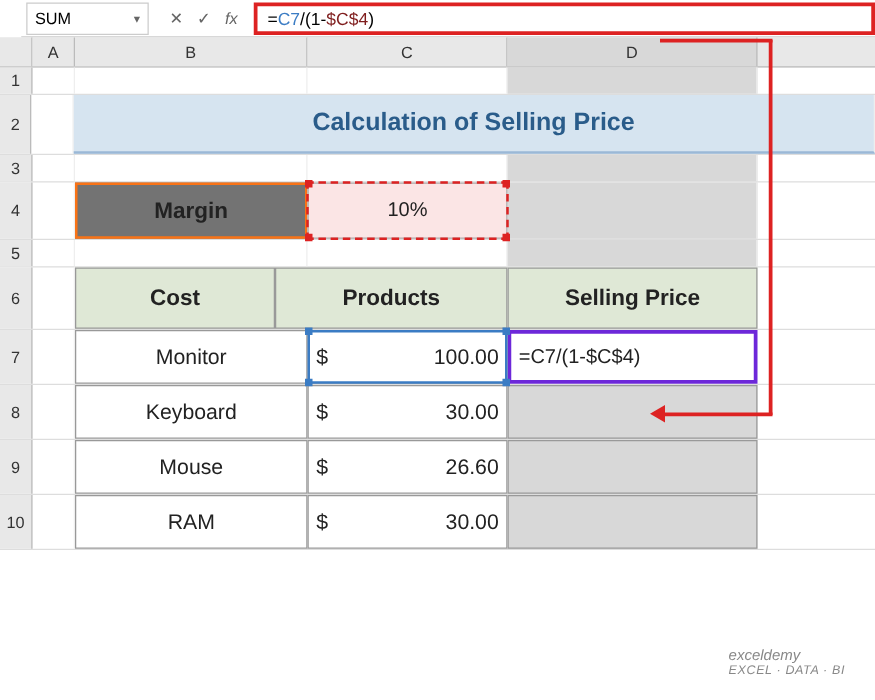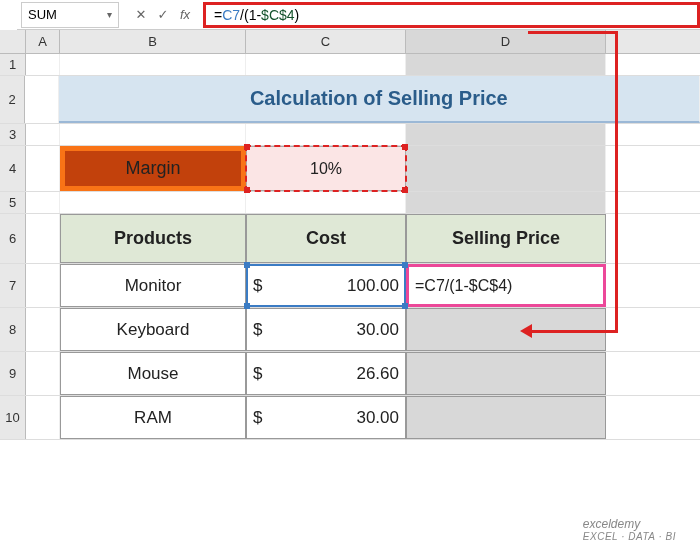--- a/index.html
+++ b/index.html
@@ -6,21 +6,21 @@
     body { font-family: 'Segoe UI', Arial, sans-serif; background: #fff; width: 700px; height: 560px; position: relative; overflow: hidden; }
     
     .formula-bar { display: flex; align-items: center; height: 30px; border-bottom: 1px solid #ccc; background: #fff; margin-left: 17px; }
     .namebox { width: 98px; height: 26px; border: 1px solid #ccc; margin: 2px 4px; padding: 2px 6px; font-size: 13px; display: flex; align-items: center; background: #fff; }
     .namebox-arrow { color: #666; font-size: 10px; margin-left: auto; }
     .fx-controls { display: flex; align-items: center; gap: 2px; padding: 0 8px; }
     .fx-btn { width: 20px; height: 20px; display: flex; align-items: center; justify-content: center; color: #666; font-size: 13px; cursor: pointer; }
     .fx-input { flex: 1; height: 26px; padding: 2px 8px; font-size: 14px; border: 3px solid #d22; display: flex; align-items: center; }
     .fx-input .tok-eq { color: #000; }
     .fx-input .tok-c7 { color: #3b7cc4; }
-    .fx-input .tok-c4 { color: #14532d; }
+    .fx-input .tok-c4 { color: #7f1d1d; }
     
     .sheet { position: relative; }
     .col-headers { display: flex; height: 24px; background: #e8e8e8; border-bottom: 1px solid #bbb; }
     .row-header-spacer { width: 26px; border-right: 1px solid #bbb; background: #e8e8e8; }
     .col-header { border-right: 1px solid #bbb; display: flex; align-items: center; justify-content: center; font-size: 13px; color: #333; background: #e8e8e8; }
     .col-A { width: 34px; }
     .col-B { width: 186px; }
     .col-C { width: 160px; }
     .col-D { width: 200px; background: #d8d8d8; }
     
@@ -31,21 +31,21 @@
     .row-1 { height: 22px; }
     .row-2 { height: 48px; }
     .row-3 { height: 22px; }
     .row-4 { height: 46px; }
     .row-5 { height: 22px; }
     .row-6 { height: 50px; }
     .row-7, .row-8, .row-9, .row-10 { height: 44px; }
     
     .title-cell { background: #d6e4f0; font-size: 20px; font-weight: 600; color: #2a5c8a; justify-content: center; border-bottom: 2px solid #9bb8d6; width: 660px; }
     
-    .margin-label { background: #c2410c; font-size: 18px; font-weight: 400; justify-content: center; border: 5px solid #f97316; }
+    .margin-label { background: #737373; font-size: 18px; font-weight: 700; justify-content: center; border: 2px solid #f97316; }
     .margin-value { background: #fbe5e5; font-size: 16px; justify-content: center; border: 1px solid #aaa; position: relative; }
     
     .marching-ants { position: absolute; inset: -2px; border: 2px dashed #d22; pointer-events: none; }
     .marching-ants::before, .marching-ants::after { content: ''; position: absolute; width: 6px; height: 6px; background: #d22; }
     .marching-ants::before { top: -3px; left: -3px; }
     .marching-ants::after { bottom: -3px; right: -3px; }
     .ma-corner-tr, .ma-corner-bl { position: absolute; width: 6px; height: 6px; background: #d22; }
     .ma-corner-tr { top: -3px; right: -3px; }
     .ma-corner-bl { bottom: -3px; left: -3px; }
     
@@ -54,21 +54,21 @@
     .td-cost { justify-content: flex-start; }
     .td-cost .cur { color: #222; }
     .td-cost .amt { margin-left: auto; }
     
     .cost-selected { position: relative; }
     .cost-selected::after { content: ''; position: absolute; inset: -1px; border: 2px solid #3b7cc4; pointer-events: none; }
     .hb { position: absolute; width: 6px; height: 6px; background: #3b7cc4; }
     .hb-tl { top: -3px; left: -3px; } .hb-tr { top: -3px; right: -3px; }
     .hb-bl { bottom: -3px; left: -3px; } .hb-br { bottom: -3px; right: -3px; }
     
-    .formula-cell { border: 3px solid #ec4899; font-size: 16px; font-family: 'Segoe UI', Arial, sans-serif; padding: 0 6px; background: #fff; }
+    .formula-cell { border: 3px solid #6d28d9; font-size: 16px; font-family: 'Segoe UI', Arial, sans-serif; padding: 0 6px; background: #fff; }
     
     .arrow-line { position: absolute; right: 82px; top: 32px; width: 3px; height: 300px; background: #d22; }
     .arrow-line::before { content: ''; position: absolute; top: -1px; left: -87px; width: 90px; height: 3px; background: #d22; }
     .arrow-line::after { content: ''; position: absolute; bottom: -1px; left: -87px; width: 90px; height: 3px; background: #d22; }
     .arrow-head { position: absolute; right: 168px; top: 324px; width: 0; height: 0; border-top: 7px solid transparent; border-bottom: 7px solid transparent; border-right: 12px solid #d22; }
     
     .watermark { position: absolute; right: 24px; bottom: 18px; font-size: 12px; color: #888; font-style: italic; }
     .watermark .wm-sub { font-size: 10px; display: block; letter-spacing: 0.5px; }
   </style>
 </head>
@@ -145,22 +145,22 @@
       <div class="row-header">5</div>
       <div class="cell col-A"></div>
       <div class="cell col-B"></div>
       <div class="cell col-C"></div>
       <div class="cell col-D"></div>
     </div>
 
     <div class="row row-6">
       <div class="row-header">6</div>
       <div class="cell col-A"></div>
+      <div class="cell col-C th">Cost</div>
       <div class="cell col-B th">Products</div>
-      <div class="cell col-C th">Cost</div>
       <div class="cell col-D th">Selling Price</div>
     </div>
 
     <div class="row row-7">
       <div class="row-header">7</div>
       <div class="cell col-A"></div>
       <div class="cell col-B td">Monitor</div>
       <div class="cell col-C td td-cost cost-selected">
         <span class="cur">$</span>
         <span class="amt">100.00</span>

